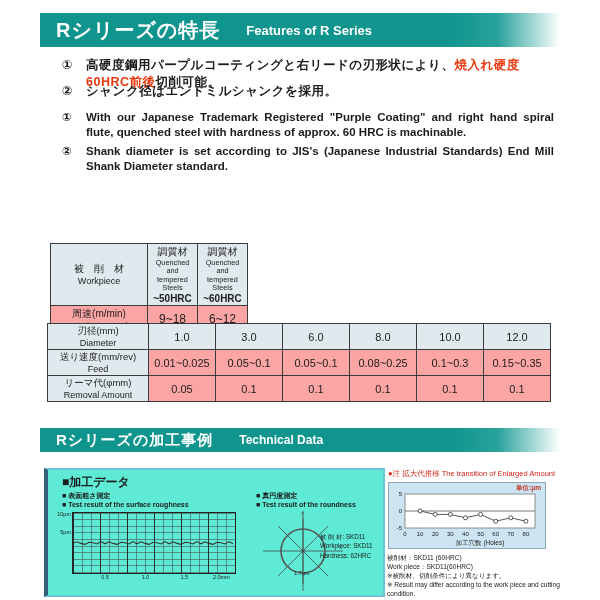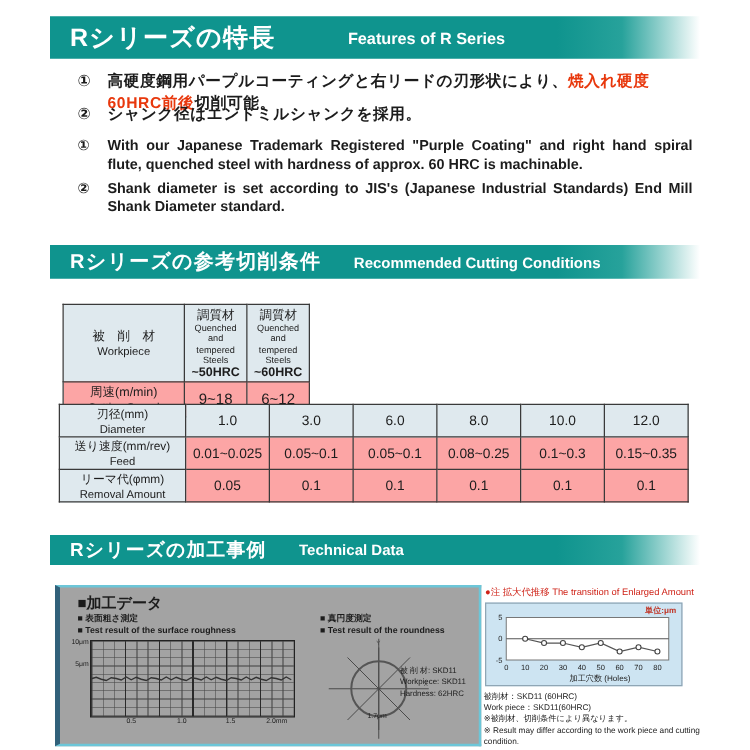--- a/index.html
+++ b/index.html
@@ -5,21 +5,21 @@
   html,body{margin:0;padding:0;background:#fff;}
   #page{position:relative;width:600px;height:600px;background:#ffffff;overflow:hidden;
         font-family:"Liberation Sans","DejaVu Sans",sans-serif;color:#1c1c1c;}
 
   
   .bar{position:absolute;left:40px;width:520px;
        background:linear-gradient(90deg,#0f948e 0%,#0f948e 78%,#27a29b 88%,rgba(255,255,255,0) 100%);
        color:#fff;display:flex;align-items:center;}
   .bar .jp{font-weight:bold;margin-left:16px;letter-spacing:1px;}
   .bar .en{font-weight:bold;margin-left:26px;}
-  #bar1{top:13px;height:34px;gap:32px;}  #bar1 .jp{font-size:20px;} #bar1 .en{font-size:13px;}
+  #bar1{top:13px;height:34px;}  #bar1 .jp{font-size:20px;} #bar1 .en{font-size:13px;}
   #bar2{top:196px;height:27px;} #bar2 .jp{font-size:16px;} #bar2 .en{font-size:12px;}
   #bar3{top:428px;height:24px;} #bar3 .jp{font-size:15px;} #bar3 .en{font-size:12px;}
 
   
   .feat{position:absolute;left:62px;width:492px;display:flex;gap:8px;}
   .feat .num{flex:0 0 16px;}
   .jp-item{font-size:12.5px;font-weight:bold;letter-spacing:.5px;}
   .en-item{font-size:11.5px;font-weight:bold;line-height:1.32;text-align:justify;}
   .hl{color:#e8380d;}
   #jp1{top:57px;} #jp2{top:83px;} #en1{top:110px;} #en2{top:144px;}
@@ -34,21 +34,21 @@
   .cell-range{font-size:10px;font-weight:bold;}
   .val{font-size:12px;}
   #table1{top:243px;left:50px;width:197px;}
   #table1 tr.hrow{height:47px;} #table1 tr.drow{height:28px;}
   #table2{top:323px;left:47px;width:503px;}
   #table2 tr{height:25px;}
   #table2 .cell-jp{font-size:9.5px;} #table2 .cell-en{font-size:9px;}
   #table2 .val{font-size:11px;}
 
   
-  #databox{position:absolute;left:44px;top:468px;width:341px;height:129px;background:#a3a3a3;
+  #databox{position:absolute;left:44px;top:468px;width:341px;height:129px;background:#5eead4;
            border:2px solid #6cc6d8;border-left:4px solid #31617a;box-sizing:border-box;}
   #databox-title{position:absolute;left:14px;top:4px;font-size:12px;font-weight:bold;}
   .mini-label{font-size:7px;font-weight:bold;line-height:1.35;}
   #surface-labels{position:absolute;left:14px;top:21px;}
   #round-labels{position:absolute;left:208px;top:21px;}
   #rough-wrap{position:absolute;left:24px;top:42px;}
   #rough-grid{position:relative;width:162px;height:60px;border:1px solid #222;
      background-image:
        repeating-linear-gradient(90deg,rgba(30,30,30,.85) 0 1px,transparent 1px 27px),
        repeating-linear-gradient(90deg,rgba(70,70,70,.55) 0 1px,transparent 1px 9px),
@@ -90,24 +90,20 @@
 
   <div class="feat en-item" id="en1">
     <span class="num">①</span>
     <span>With our Japanese Trademark Registered "Purple Coating" and right hand spiral flute, quenched steel with hardness of approx. 60 HRC is machinable.</span>
   </div>
   <div class="feat en-item" id="en2">
     <span class="num">②</span>
     <span>Shank diameter is set according to JIS's (Japanese Industrial Standards) End Mill Shank Diameter standard.</span>
   </div>
 
-  <div class="bar" id="bar2">
-    <span class="jp">Rシリーズの参考切削条件</span>
-    <span class="en">Recommended Cutting Conditions</span>
-  </div>
 
   <table id="table1">
     <colgroup>
         <col style="width:97px">
         <col style="width:50px">
         <col style="width:50px">
       </colgroup>
     <tbody>
         <tr class="hrow">
       <td class="shaded">

